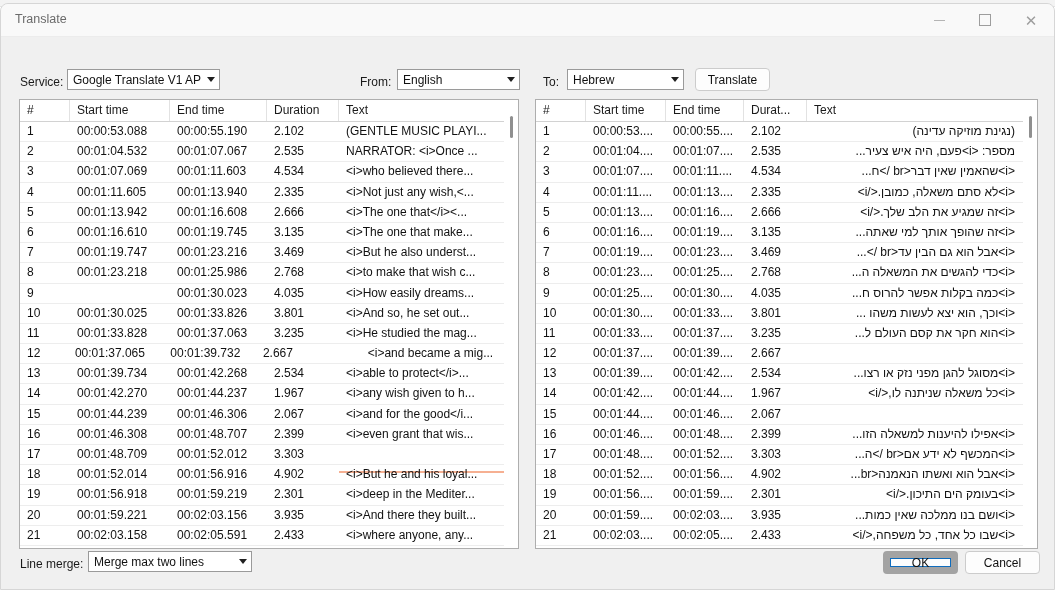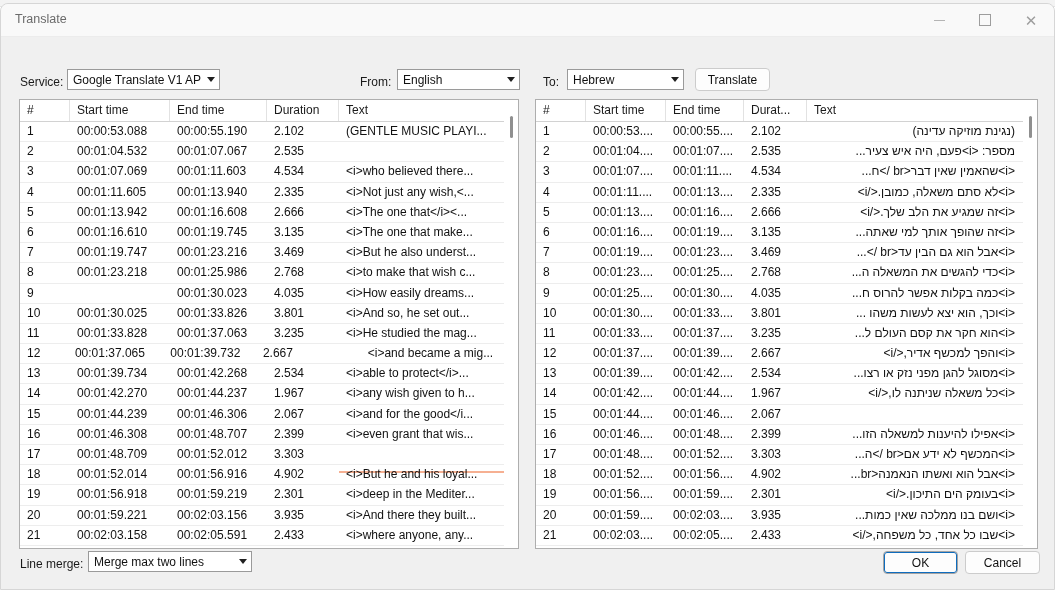--- a/index.html
+++ b/index.html
@@ -112,21 +112,21 @@
     background: #fdfdfd;
     border: 1px solid #cccccc;
     border-radius: 4px;
     box-sizing: border-box;
     display: flex; align-items: center; justify-content: center;
     font-size: 12px;
     color: #111;
     cursor: default;
   }
   .btn.default {
-    border: 1px solid #a3a3a3;
+    border: 7px solid #a3a3a3;
     box-shadow: 0 0 0 1px #0f6cbd inset;
   }
 
   
   .grid-wrap {
     position: absolute;
     background: #ffffff;
     border: 1px solid #aeaeae;
     box-sizing: border-box;
     overflow: hidden;
@@ -253,20 +253,21 @@
             <div class="gc num" style="width: 100px;">00:00:53.088</div>
             <div class="gc num" style="width: 97px;">00:00:55.190</div>
             <div class="gc num" style="width: 72px;">2.102</div>
             <div class="gc txt" style="width: 165px;">(GENTLE MUSIC PLAYI...</div>
           </div>
           <div class="grow">
             <div class="gc num" style="width: 50px;">2</div>
             <div class="gc num" style="width: 100px;">00:01:04.532</div>
             <div class="gc num" style="width: 97px;">00:01:07.067</div>
             <div class="gc num" style="width: 72px;">2.535</div>
+            <div class="gc txt" style="width: 165px;">NARRATOR: &lt;i&gt;Once ...</div>
           </div>
           <div class="grow">
             <div class="gc num" style="width: 50px;">3</div>
             <div class="gc num" style="width: 100px;">00:01:07.069</div>
             <div class="gc num" style="width: 97px;">00:01:11.603</div>
             <div class="gc num" style="width: 72px;">4.534</div>
             <div class="gc txt" style="width: 165px;">&lt;i&gt;who believed there...</div>
           </div>
           <div class="grow">
             <div class="gc num" style="width: 50px;">4</div>
@@ -484,21 +485,20 @@
             <div class="gc num" style="width: 80px;">00:01:33....</div>
             <div class="gc num" style="width: 78px;">00:01:37....</div>
             <div class="gc num" style="width: 63px;">3.235</div>
             <div class="gc txt rtl" style="width: 216px;">&lt;i&gt;הוא חקר את קסם העולם ל...</div>
           </div>
           <div class="grow">
             <div class="gc num" style="width: 50px;">12</div>
             <div class="gc num" style="width: 80px;">00:01:37....</div>
             <div class="gc num" style="width: 78px;">00:01:39....</div>
             <div class="gc num" style="width: 63px;">2.667</div>
-            <div class="gc txt rtl" style="width: 216px;">&lt;i&gt;והפך למכשף אדיר,&lt;/i&gt;</div>
           </div>
           <div class="grow">
             <div class="gc num" style="width: 50px;">13</div>
             <div class="gc num" style="width: 80px;">00:01:39....</div>
             <div class="gc num" style="width: 78px;">00:01:42....</div>
             <div class="gc num" style="width: 63px;">2.534</div>
             <div class="gc txt rtl" style="width: 216px;">&lt;i&gt;מסוגל להגן מפני נזק או רצו...</div>
           </div>
           <div class="grow">
             <div class="gc num" style="width: 50px;">14</div>

